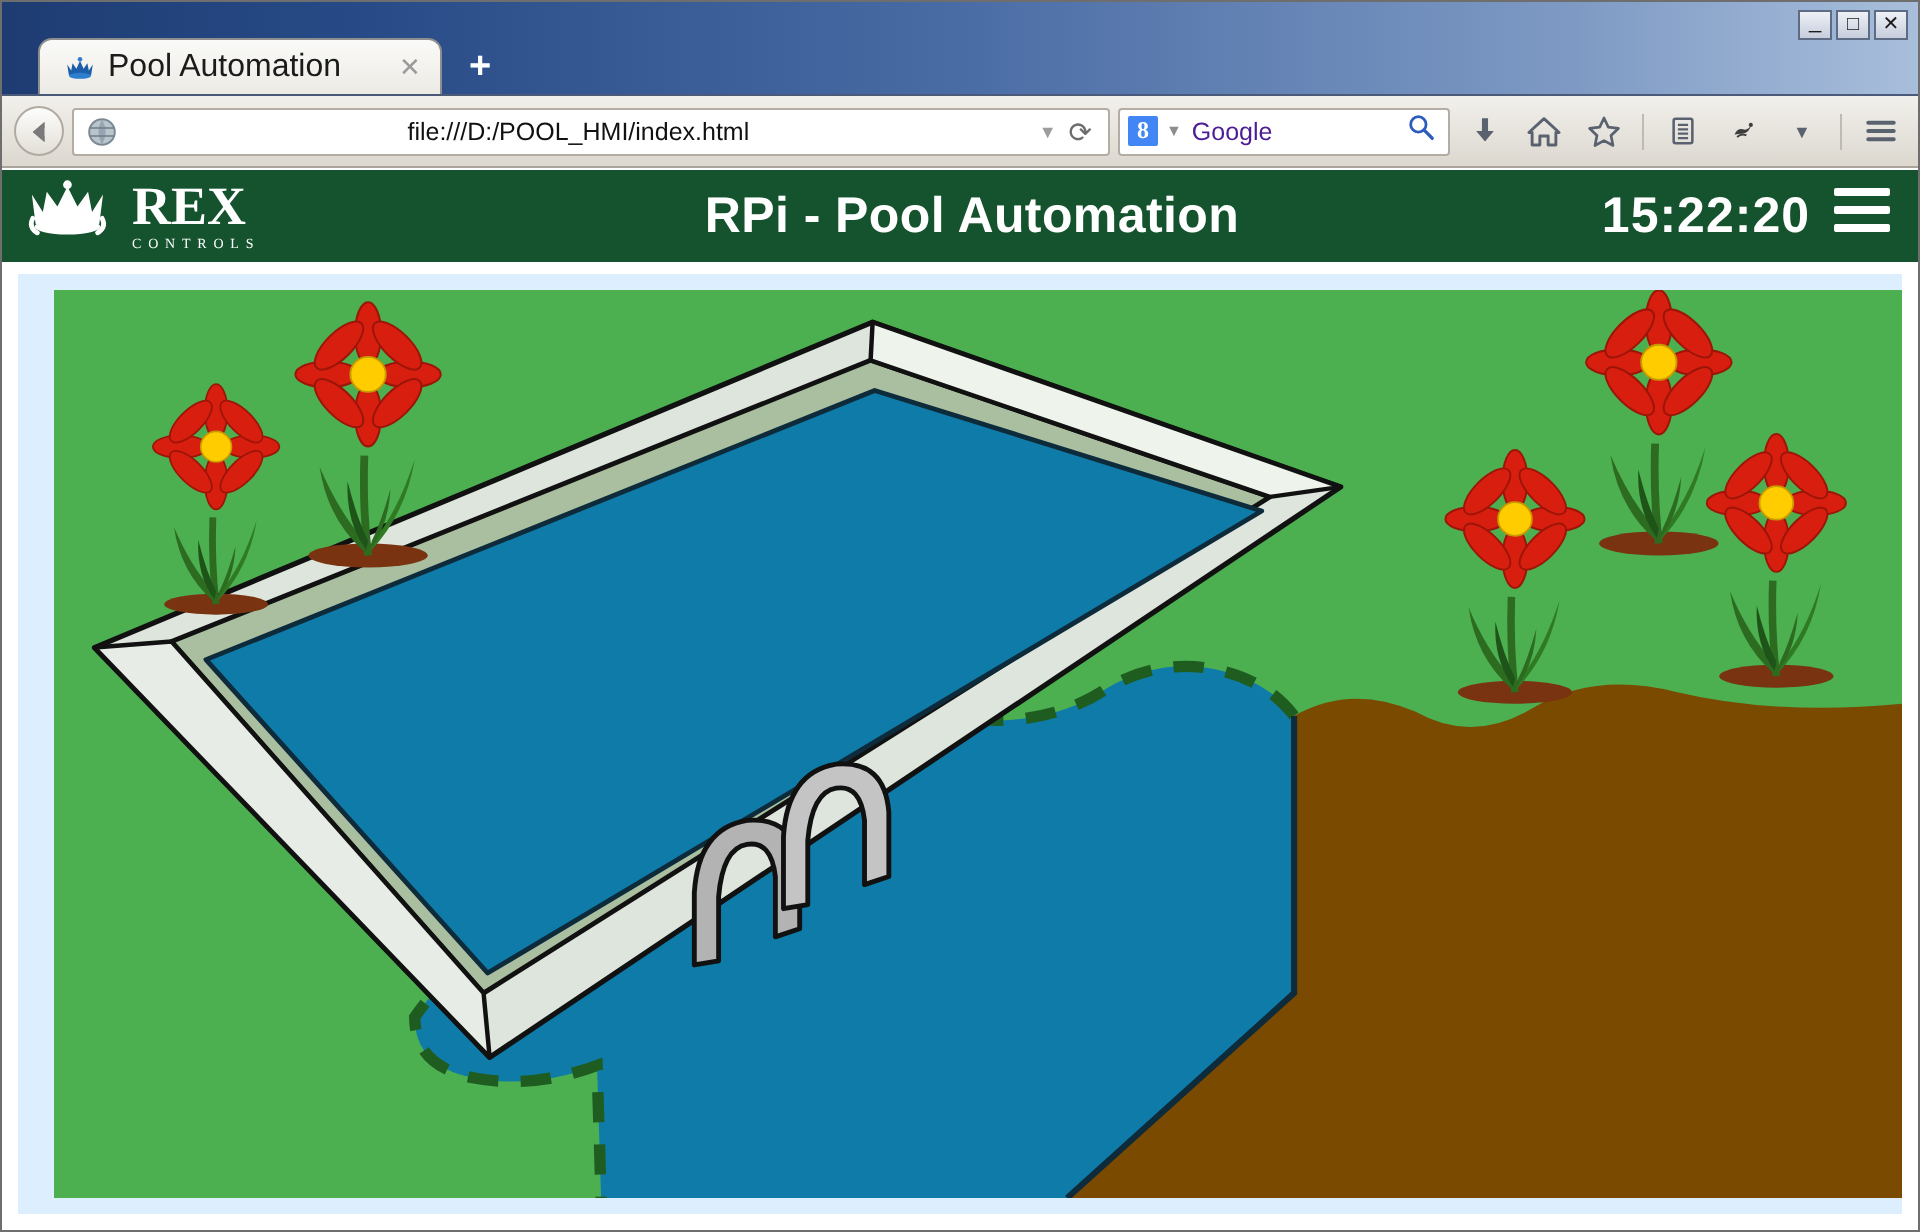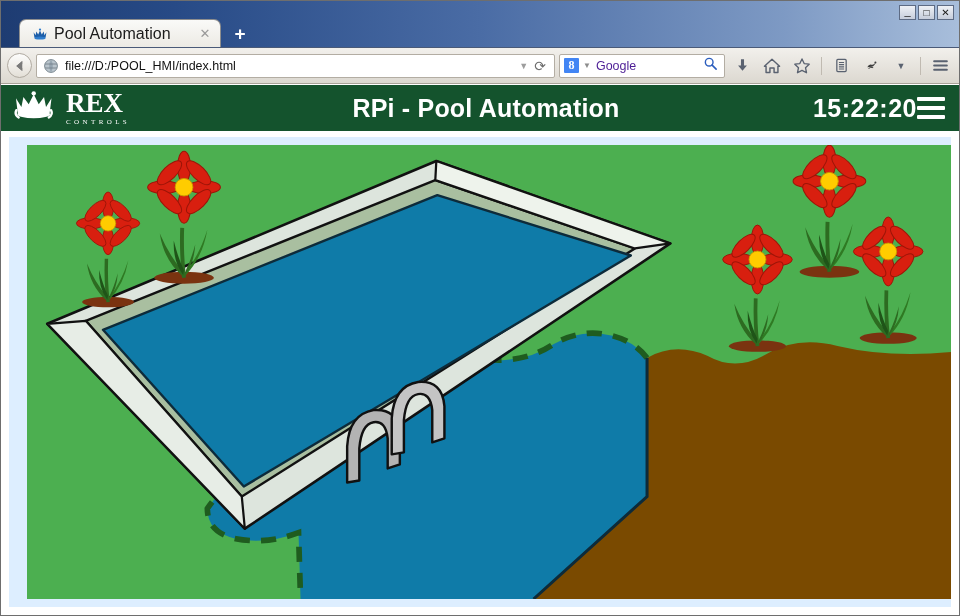--- a/index.html
+++ b/index.html
@@ -92,20 +92,21 @@
     flex: none;
   }
   .urlbar {
     flex: 1; height: 24px;
     background: #ffffff;
     border: 1px solid #b3ada3;
     border-radius: 2px;
     display: flex; align-items: center;
     padding: 0 4px;
     min-width: 0;
+    text-align: center;
   }
   .url-globe { width: 16px; height: 16px; flex: none; margin: 0 6px 0 2px; }
   .url-text {
     font-size: 12.5px; color: #111; white-space: nowrap;
     overflow: hidden; text-overflow: ellipsis; flex: 1;
   }
   .url-drop { color: #9d9d9d; font-size: 9px; padding: 0 6px; flex: none; }
   .url-reload { color: #6d6d6d; font-size: 14px; padding: 0 4px 0 0; flex: none; }
 
   .searchbar {
@@ -172,21 +173,21 @@
   .app-title {
     position: absolute; left: 12px; right: 0;
     text-align: center;
     color: #ffffff;
     font-size: 25px;
     font-weight: bold;
     letter-spacing: 0.2px;
     pointer-events: none;
   }
   .appbar-right {
-    margin-left: auto; display: flex; align-items: center; 
+    margin-left: auto; display: flex; align-items: flex-start; gap: 12px;
     position: relative; z-index: 2;
   }
   .clock {
     color: #ffffff; font-size: 25px; font-weight: bold; letter-spacing: 0.5px;
   }
   .burger { display: flex; flex-direction: column; gap: 5px; width: 28px; }
   .burger span { display: block; height: 4px; background: #fff; border-radius: 1px; }
 
   .stage-wrap {
     flex: 1;

